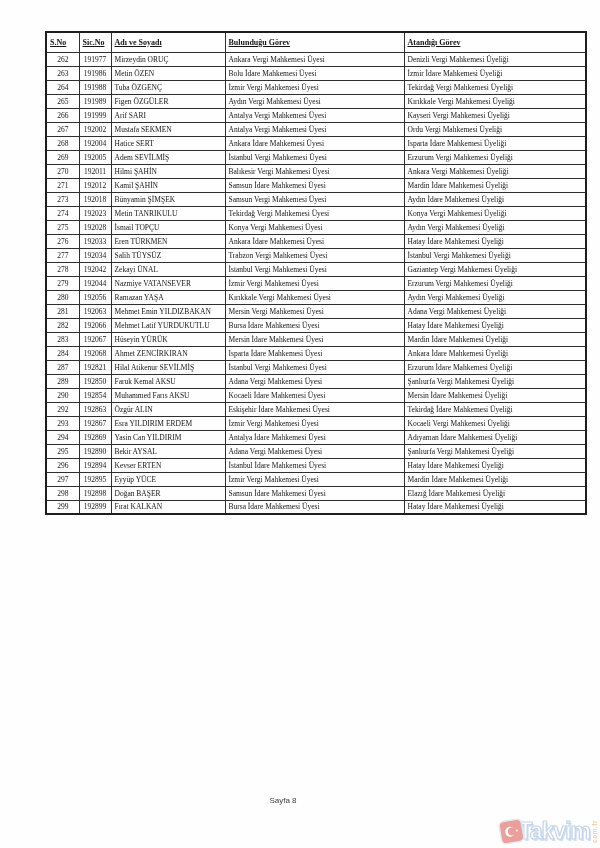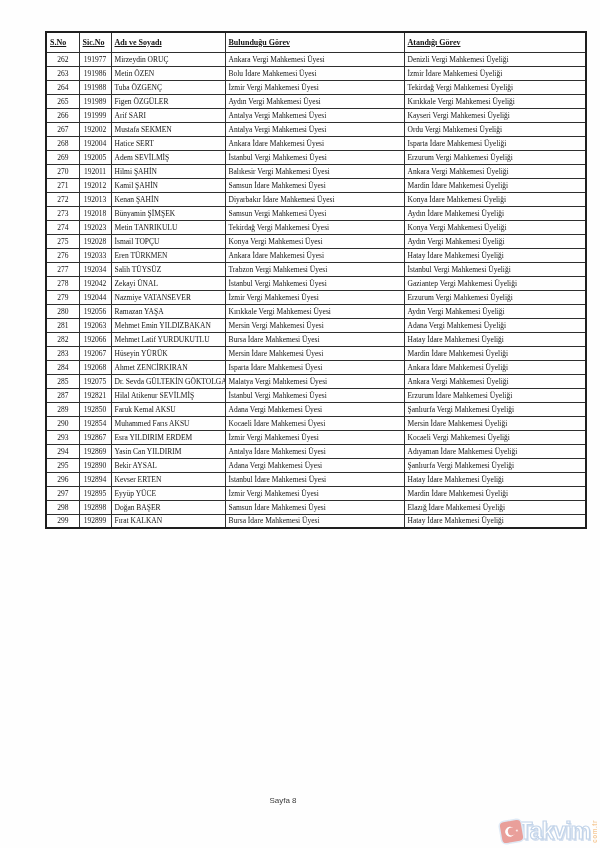--- a/index.html
+++ b/index.html
@@ -175,27 +175,20 @@
           <td class="c4">Ankara Vergi Mahkemesi Üyeliği</td>
         </tr>
         <tr>
           <td class="c0">271</td>
           <td class="c1">192012</td>
           <td class="c2">Kamil ŞAHİN</td>
           <td class="c3">Samsun İdare Mahkemesi Üyesi</td>
           <td class="c4">Mardin İdare Mahkemesi Üyeliği</td>
         </tr>
         <tr>
-          <td class="c0">272</td>
-          <td class="c1">192013</td>
-          <td class="c2">Kenan ŞAHİN</td>
-          <td class="c3">Diyarbakır İdare Mahkemesi Üyesi</td>
-          <td class="c4">Konya İdare Mahkemesi Üyeliği</td>
-        </tr>
-        <tr>
           <td class="c0">273</td>
           <td class="c1">192018</td>
           <td class="c2">Bünyamin ŞİMŞEK</td>
           <td class="c3">Samsun Vergi Mahkemesi Üyesi</td>
           <td class="c4">Aydın İdare Mahkemesi Üyeliği</td>
         </tr>
         <tr>
           <td class="c0">274</td>
           <td class="c1">192023</td>
           <td class="c2">Metin TANRIKULU</td>
@@ -266,46 +259,46 @@
           <td class="c4">Mardin İdare Mahkemesi Üyeliği</td>
         </tr>
         <tr>
           <td class="c0">284</td>
           <td class="c1">192068</td>
           <td class="c2">Ahmet ZENCİRKIRAN</td>
           <td class="c3">Isparta İdare Mahkemesi Üyesi</td>
           <td class="c4">Ankara İdare Mahkemesi Üyeliği</td>
         </tr>
         <tr>
-          <td class="c0">285</td>
-          <td class="c1">192075</td>
-          <td class="c2">Dr. Sevda GÜLTEKİN GÖKTOLGA</td>
-          <td class="c3">Malatya Vergi Mahkemesi Üyesi</td>
-          <td class="c4">Ankara Vergi Mahkemesi Üyeliği</td>
-        </tr>
-        <tr>
           <td class="c0">287</td>
           <td class="c1">192821</td>
           <td class="c2">Hilal Atikenur SEVİLMİŞ</td>
           <td class="c3">İstanbul Vergi Mahkemesi Üyesi</td>
           <td class="c4">Erzurum İdare Mahkemesi Üyeliği</td>
         </tr>
         <tr>
           <td class="c0">289</td>
           <td class="c1">192850</td>
           <td class="c2">Faruk Kemal AKSU</td>
           <td class="c3">Adana Vergi Mahkemesi Üyesi</td>
           <td class="c4">Şanlıurfa Vergi Mahkemesi Üyeliği</td>
         </tr>
         <tr>
           <td class="c0">290</td>
           <td class="c1">192854</td>
           <td class="c2">Muhammed Farıs AKSU</td>
           <td class="c3">Kocaeli İdare Mahkemesi Üyesi</td>
           <td class="c4">Mersin İdare Mahkemesi Üyeliği</td>
+        </tr>
+        <tr>
+          <td class="c0">292</td>
+          <td class="c1">192863</td>
+          <td class="c2">Özgür ALIN</td>
+          <td class="c3">Eskişehir İdare Mahkemesi Üyesi</td>
+          <td class="c4">Tekirdağ İdare Mahkemesi Üyeliği</td>
         </tr>
         <tr>
           <td class="c0">293</td>
           <td class="c1">192867</td>
           <td class="c2">Esra YILDIRIM ERDEM</td>
           <td class="c3">İzmir Vergi Mahkemesi Üyesi</td>
           <td class="c4">Kocaeli Vergi Mahkemesi Üyeliği</td>
         </tr>
         <tr>
           <td class="c0">294</td>

